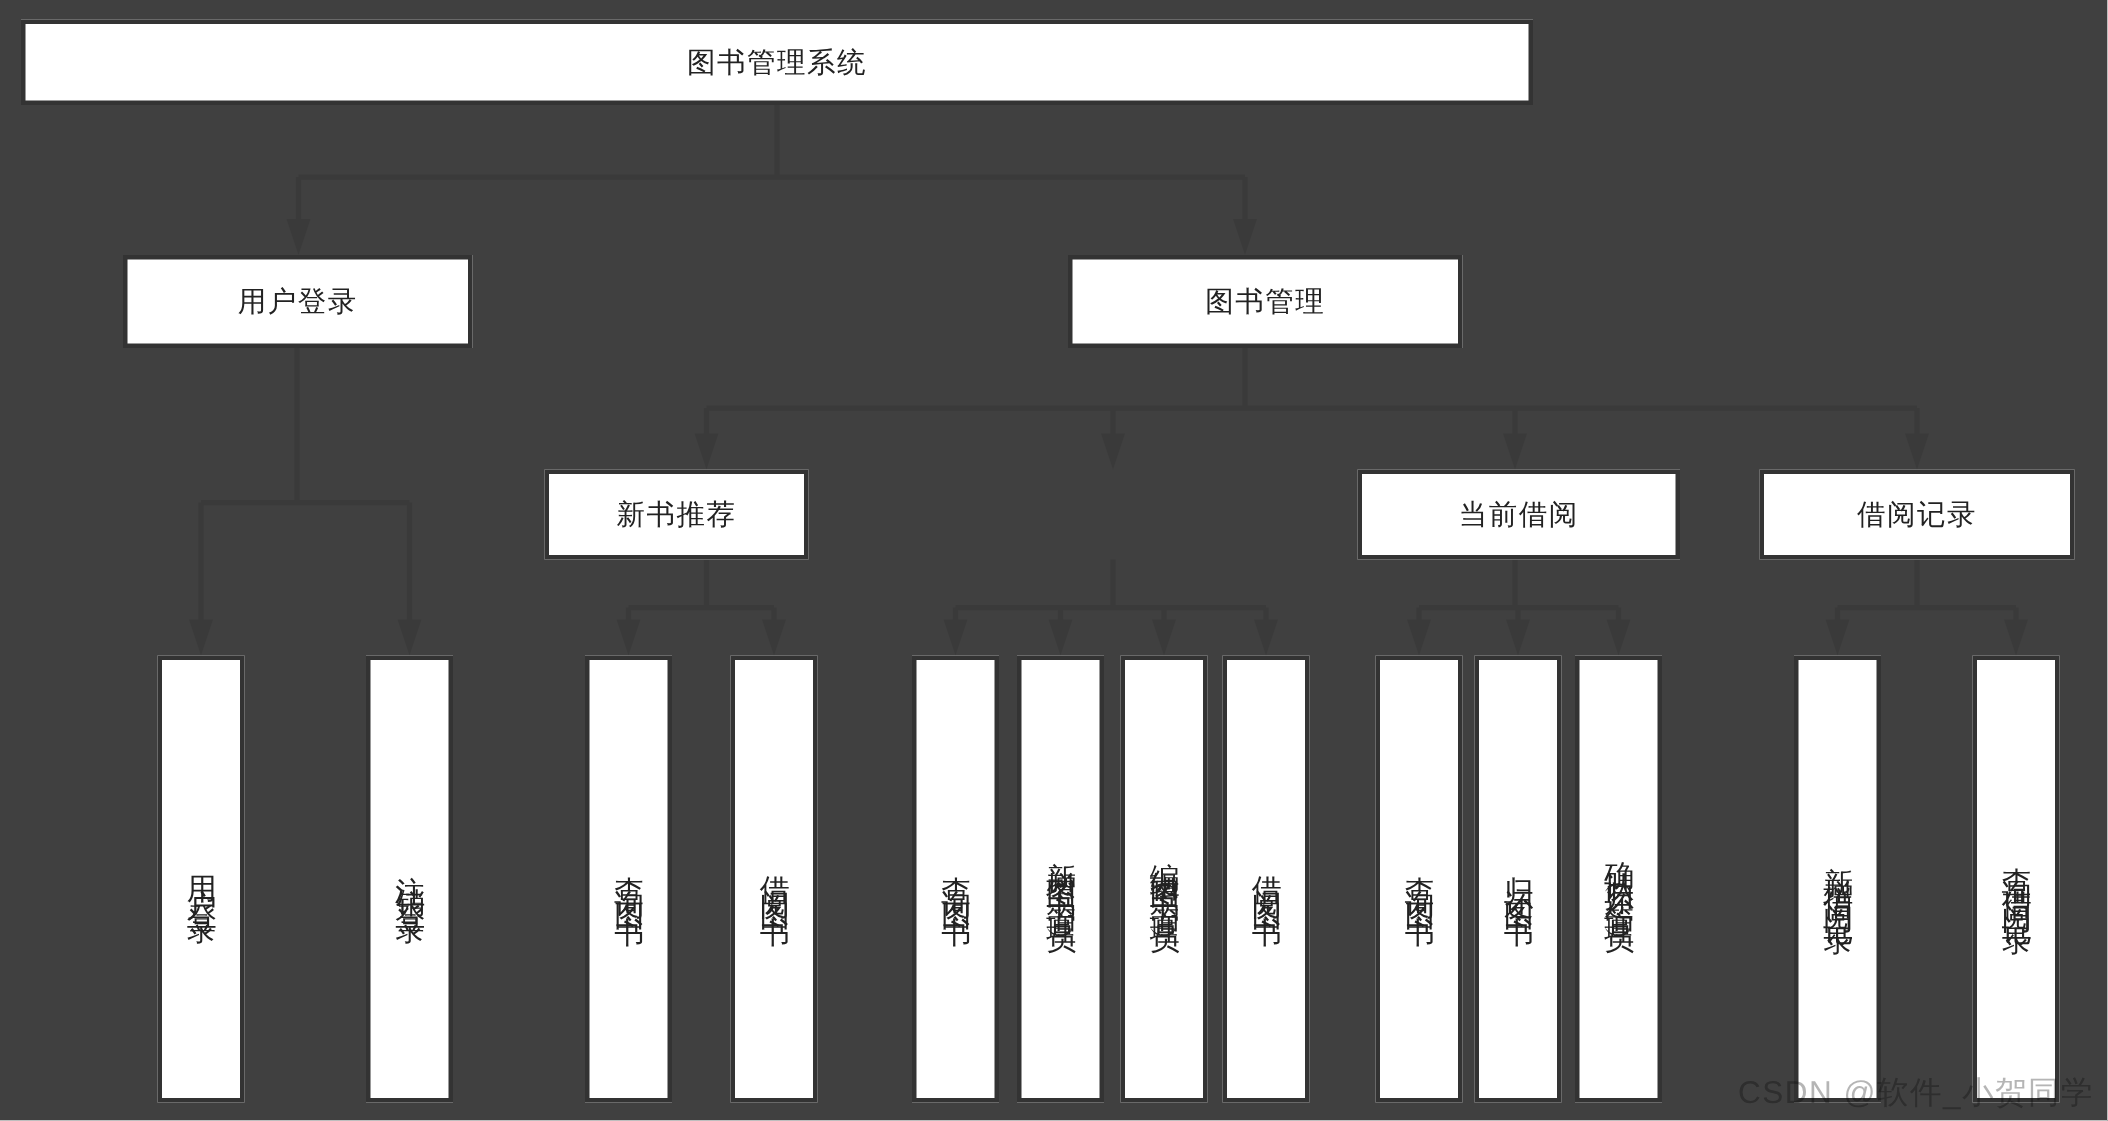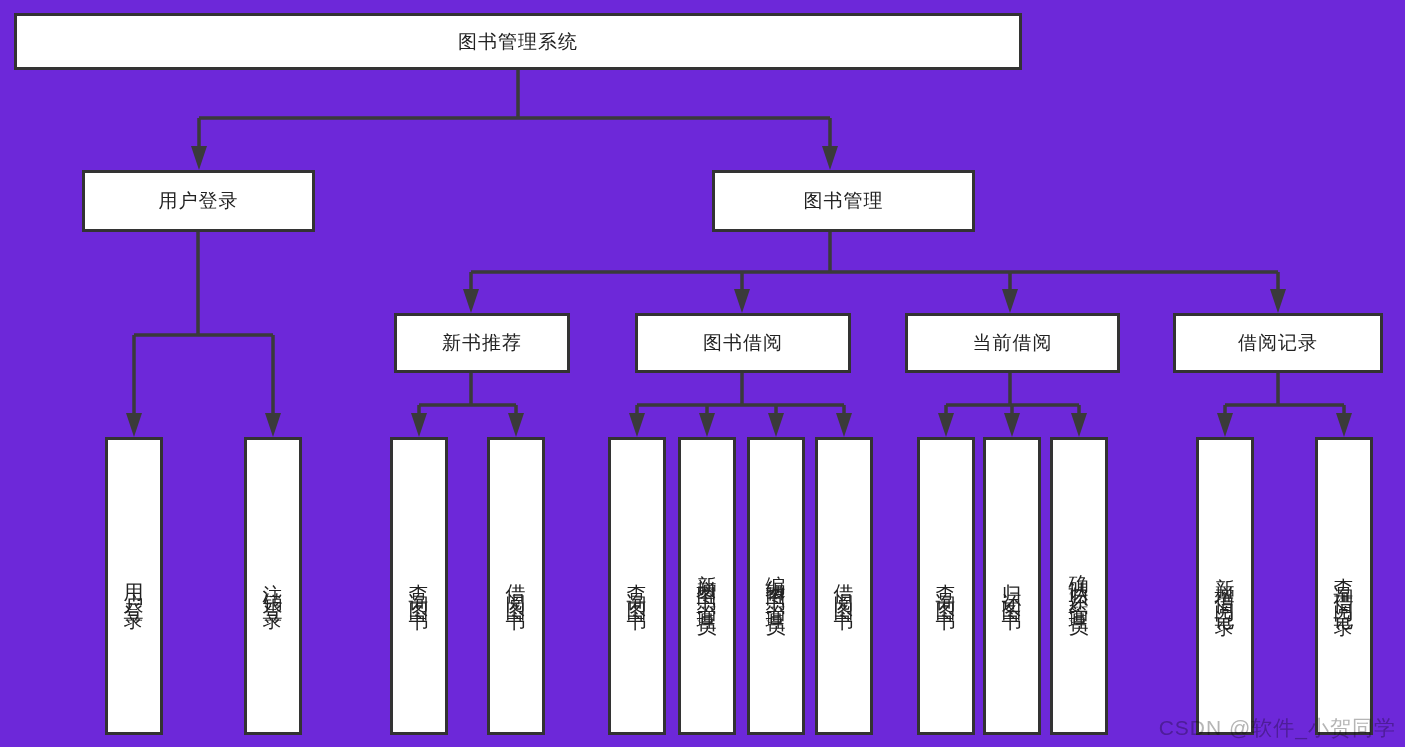--- a/index.html
+++ b/index.html
@@ -4,21 +4,21 @@
 <style>
   html, body {
     margin: 0;
     padding: 0;
     background: #ffffff;
   }
   #stage {
     position: relative;
     width: 1405px;
     height: 747px;
-    background: #6d28d9;
+    background: #404040;
     overflow: hidden;
     font-family: "Liberation Sans", "DejaVu Sans", sans-serif;
   }
   #connectors {
     position: absolute;
     left: 0; top: 0;
     width: 1405px;
     height: 747px;
     pointer-events: none;
   }
@@ -109,25 +109,22 @@
     <span>图书管理系统</span>
   </div>
 
   <div class="node" style="left:82px; top:170px; width:233px; height:62px;">
     <span>用户登录</span>
   </div>
   <div class="node" style="left:712px; top:170px; width:263px; height:62px;">
     <span>图书管理</span>
   </div>
 
-  <div class="node" style="left:363px; top:313px; width:176px; height:60px;margin-left:31px;">
+  <div class="node" style="left:363px; top:313px; width:176px; height:60px;">
     <span>新书推荐</span>
-  </div>
-  <div class="node" style="left:635px; top:313px; width:216px; height:60px;">
-    <span>图书借阅</span>
   </div>
   <div class="node" style="left:905px; top:313px; width:215px; height:60px;">
     <span>当前借阅</span>
   </div>
   <div class="node" style="left:1173px; top:313px; width:210px; height:60px;">
     <span>借阅记录</span>
   </div>
 
   <div class="node leaf" style="left:105px;">
     <span class="vtext">用户登录</span>

